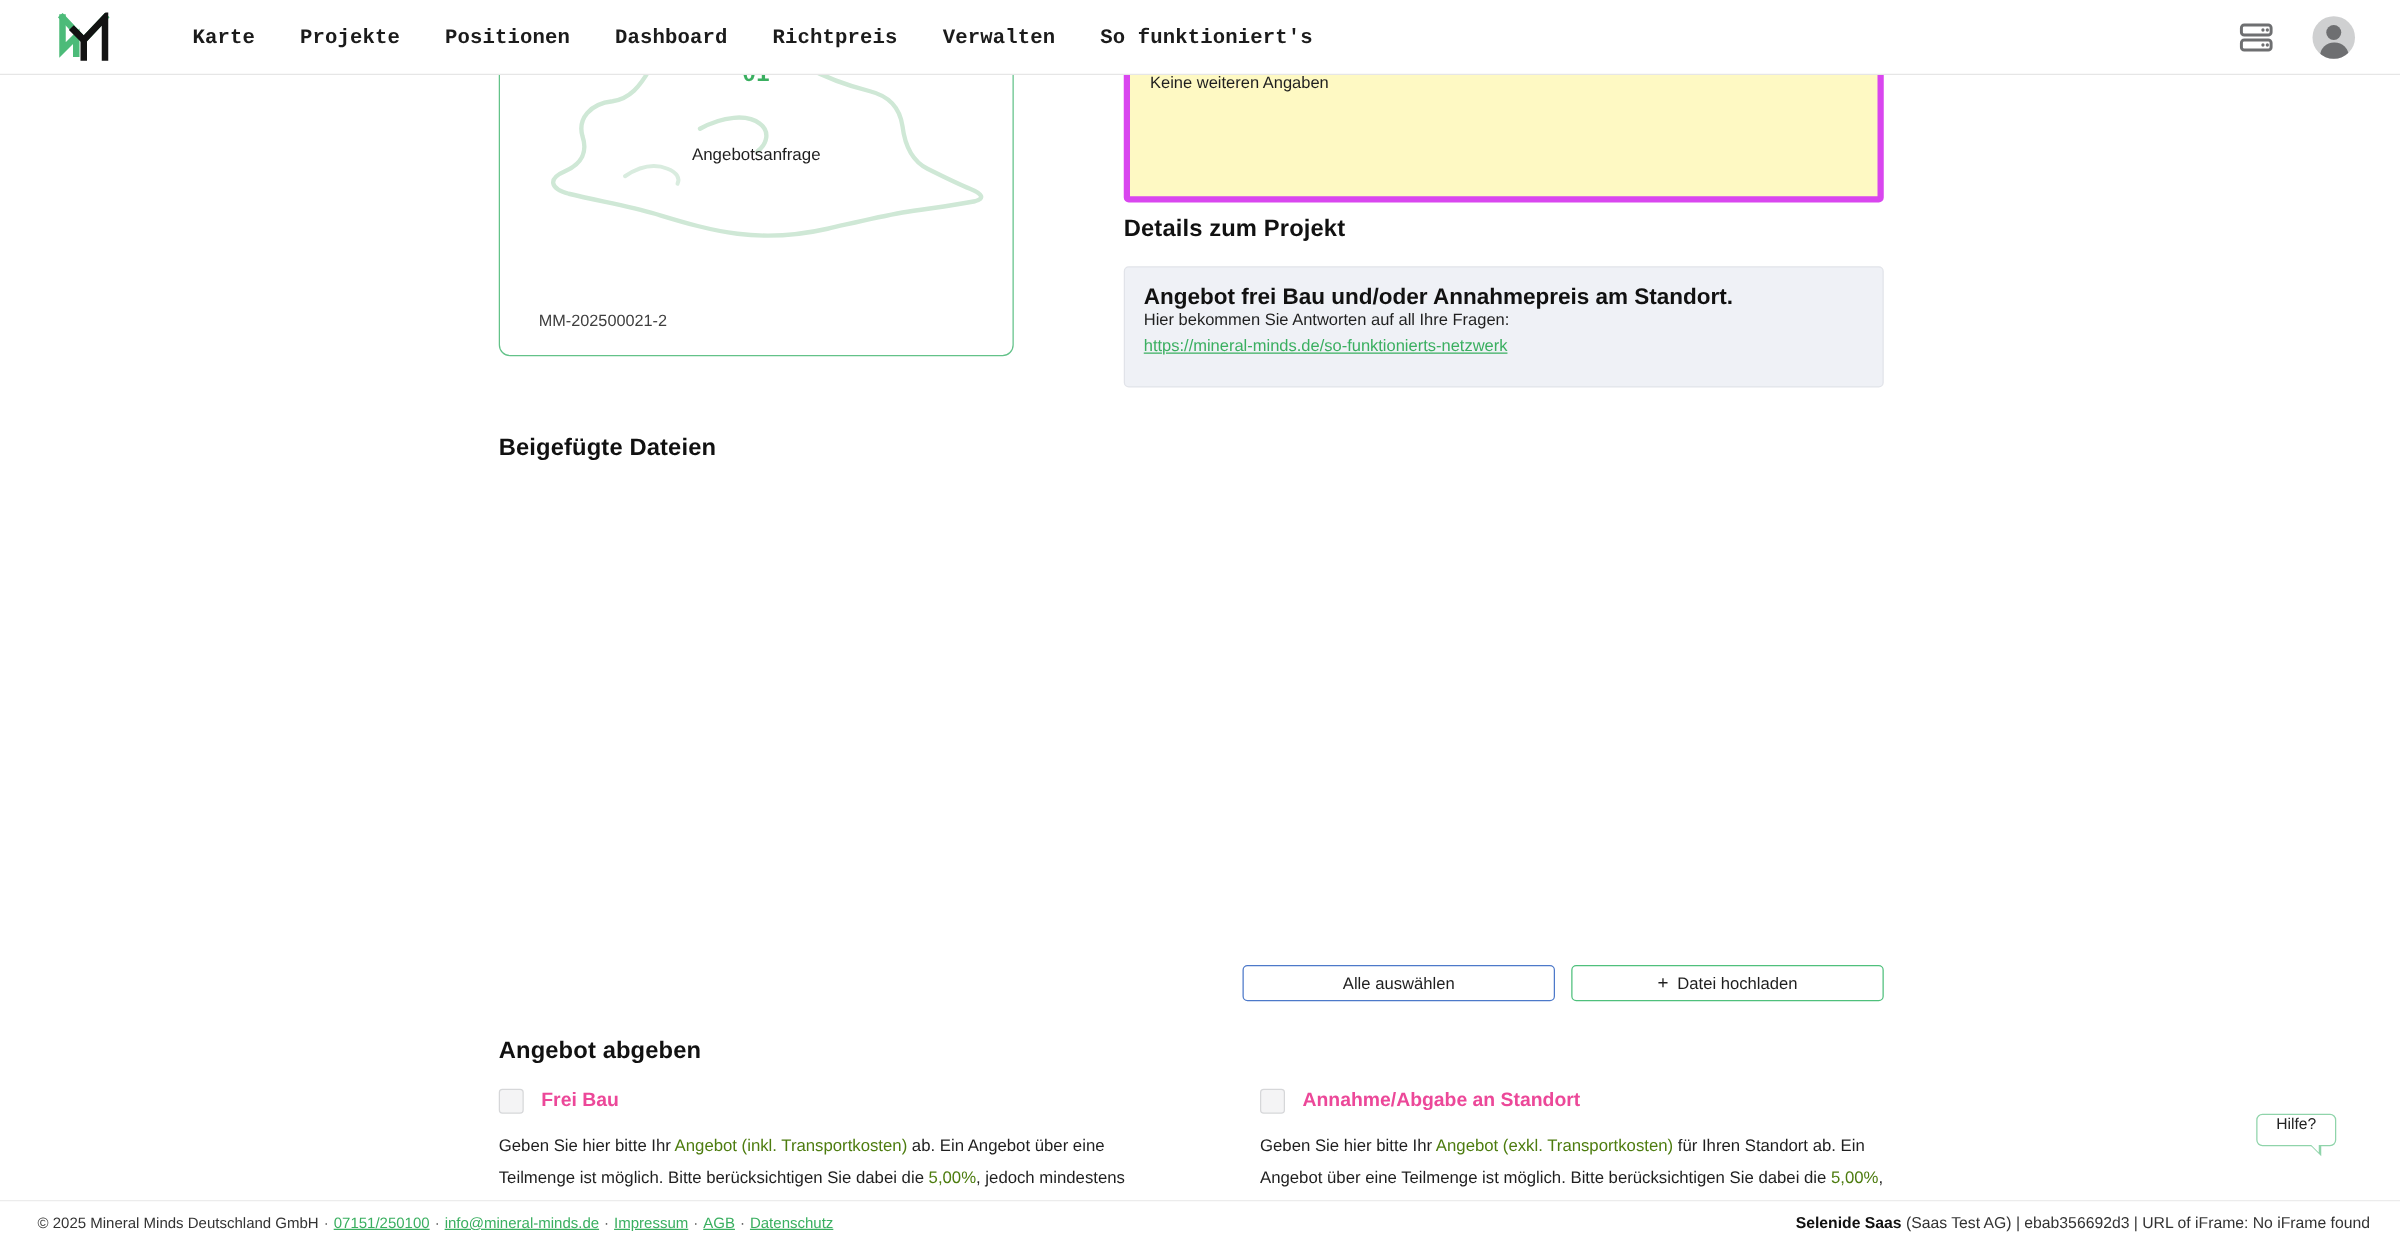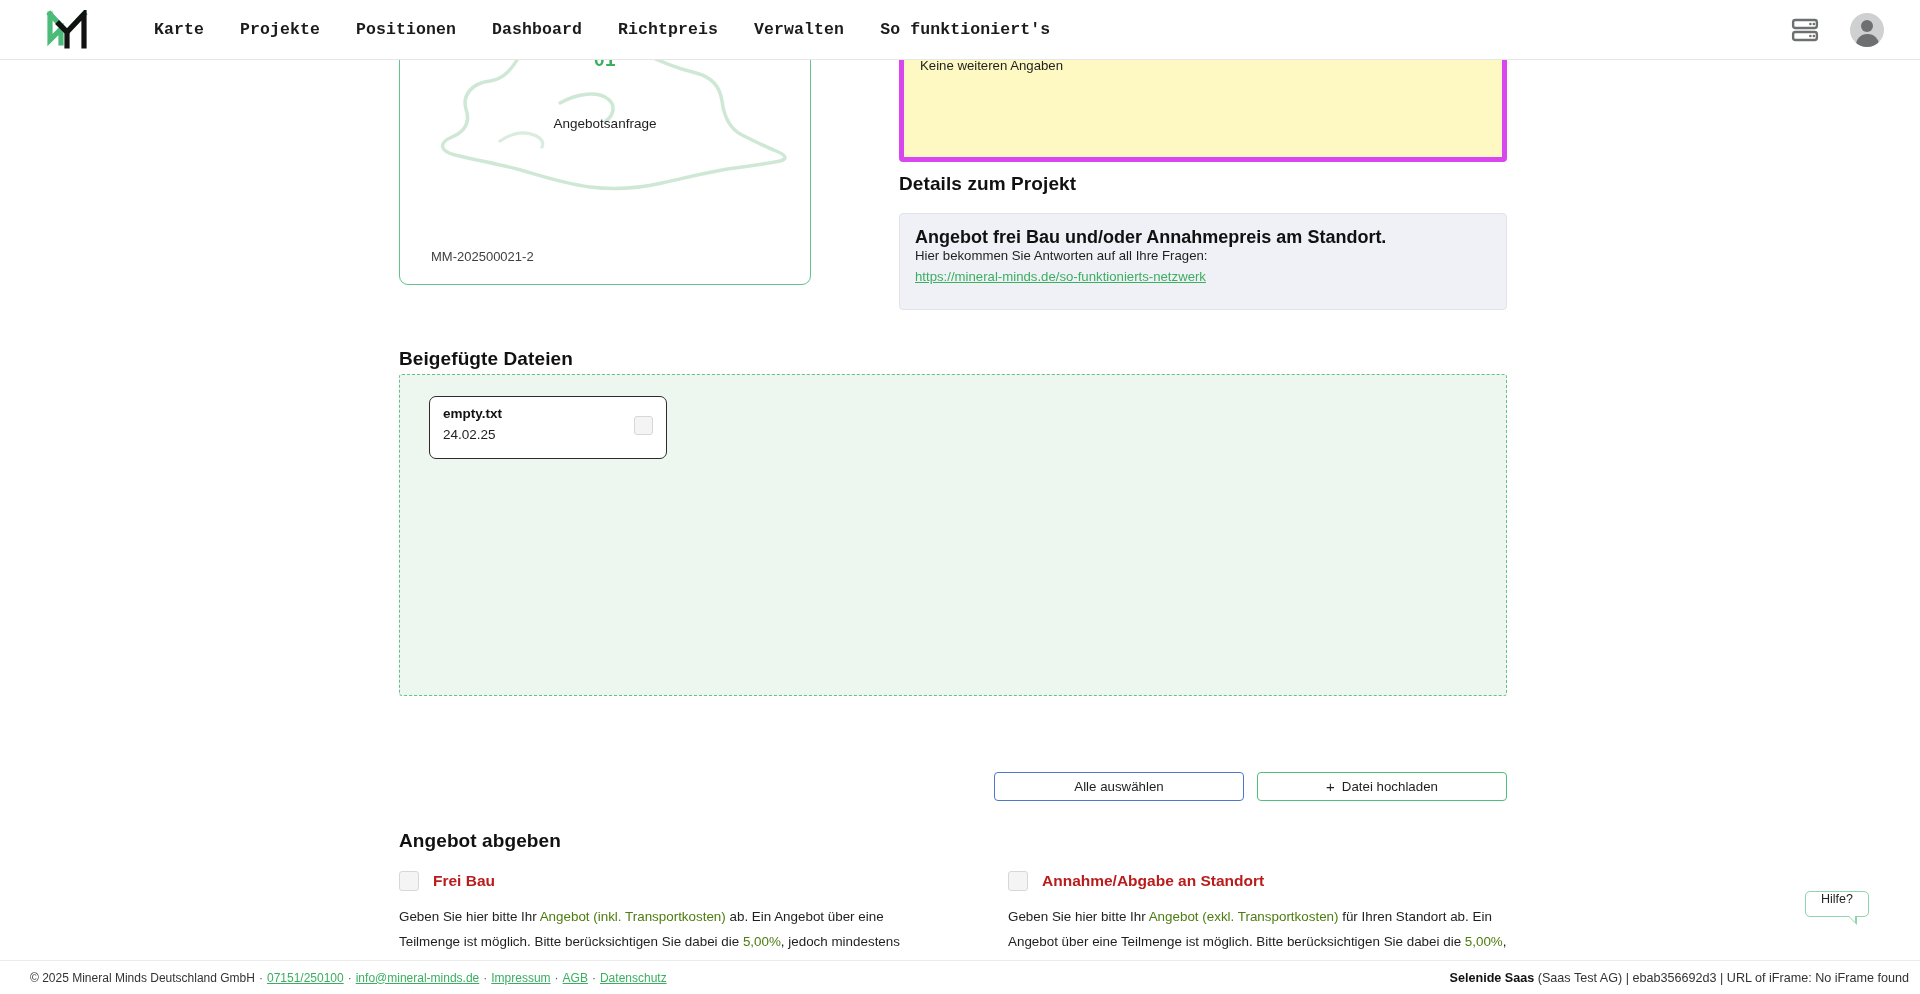--- a/index.html
+++ b/index.html
@@ -136,21 +136,21 @@
 
   
   .offer-col { position: absolute; width: 510px; }
   .col-left  { left: 399px; top: 811px; }
   .col-right { left: 1008px; top: 811px; }
   .chk-row { display: flex; align-items: center; gap: 14px; }
   .chk-box {
     width: 20px; height: 20px; background: #f4f4f5;
     border: 1px solid #d6d7d9; border-radius: 3px; cursor: pointer; flex: 0 0 auto;
   }
-  .chk-label { font-size: 15.5px; font-weight: bold; color: #b91c1c; }
+  .chk-label { font-size: 15.5px; font-weight: bold; color: #ec4899; }
   .offer-text {
     margin-top: 14px; font-size: 13.4px; line-height: 24.5px; color: #1f1f1f;
   }
   .g { color: #4d7c0f; }
 
   
   .help {
     position: absolute; left: 1805px; top: 891px;
     width: 64px; height: 26px;
     background: #ffffff; border: 1.5px solid #8fd4aa; border-radius: 5px;
@@ -172,21 +172,21 @@
 
   
   .footer {
     position: absolute; left: 0; bottom: 0; width: 1920px; height: 34px;
     background: #ffffff; border-top: 1px solid #ececec;
     display: flex; align-items: center; z-index: 35;
   }
   .footer-left { position: absolute; left: 30px; font-size: 12px; color: #333; white-space: nowrap; }
   .footer-left a { color: #3aaf60; text-decoration: underline; cursor: pointer; }
   .footer-left .sep { color: #555; margin: 0 4px; }
-  .footer-right { position: absolute; right: 11px; font-size: 12.6px; color: #333; white-space: nowrap; }
+  .footer-right { position: absolute; right: 24px; font-size: 12.6px; color: #333; white-space: nowrap; }
   .footer-right b { color: #111; }
 </style>
 </head>
 <body>
 
 <div class="topnav">
   <div class="logo-wrap">
     <svg width="42" height="40" viewBox="0 0 42 40">
       <path d="M4 4 L4 30 L15 19 L15 33" stroke="#4cbb79" stroke-width="5.2" fill="none" stroke-linecap="square"></path>
       <path d="M4 4 L21 22 L38 4" stroke="#4cbb79" stroke-width="5.2" fill="none" stroke-linecap="square"></path>
@@ -246,27 +246,20 @@
 
   <div class="section-head" style="left:899px; top:113px;">Details zum Projekt</div>
   <div class="details-box">
     <div class="l1">Angebot frei Bau und/oder Annahmepreis am Standort.</div>
     <div class="l2">Hier bekommen Sie Antworten auf all Ihre Fragen:</div>
     <div class="l3">https://mineral-minds.de/so-funktionierts-netzwerk</div>
   </div>
 
   <div class="section-head" style="left:399px; top:288px;">Beigefügte Dateien</div>
 
-  <div class="dropzone">
-    <div class="file-card">
-      <div class="file-name">empty.txt</div>
-      <div class="file-date">24.02.25</div>
-      <div class="file-check"></div>
-    </div>
-  </div>
 
   <div class="btn btn-select-all">
     <span>Alle auswählen</span>
   </div>
   <div class="btn btn-upload">
     <span class="plus">+</span>
     <span>Datei hochladen</span>
   </div>
 
   <div class="section-head" style="left:399px; top:770px;">Angebot abgeben</div>

